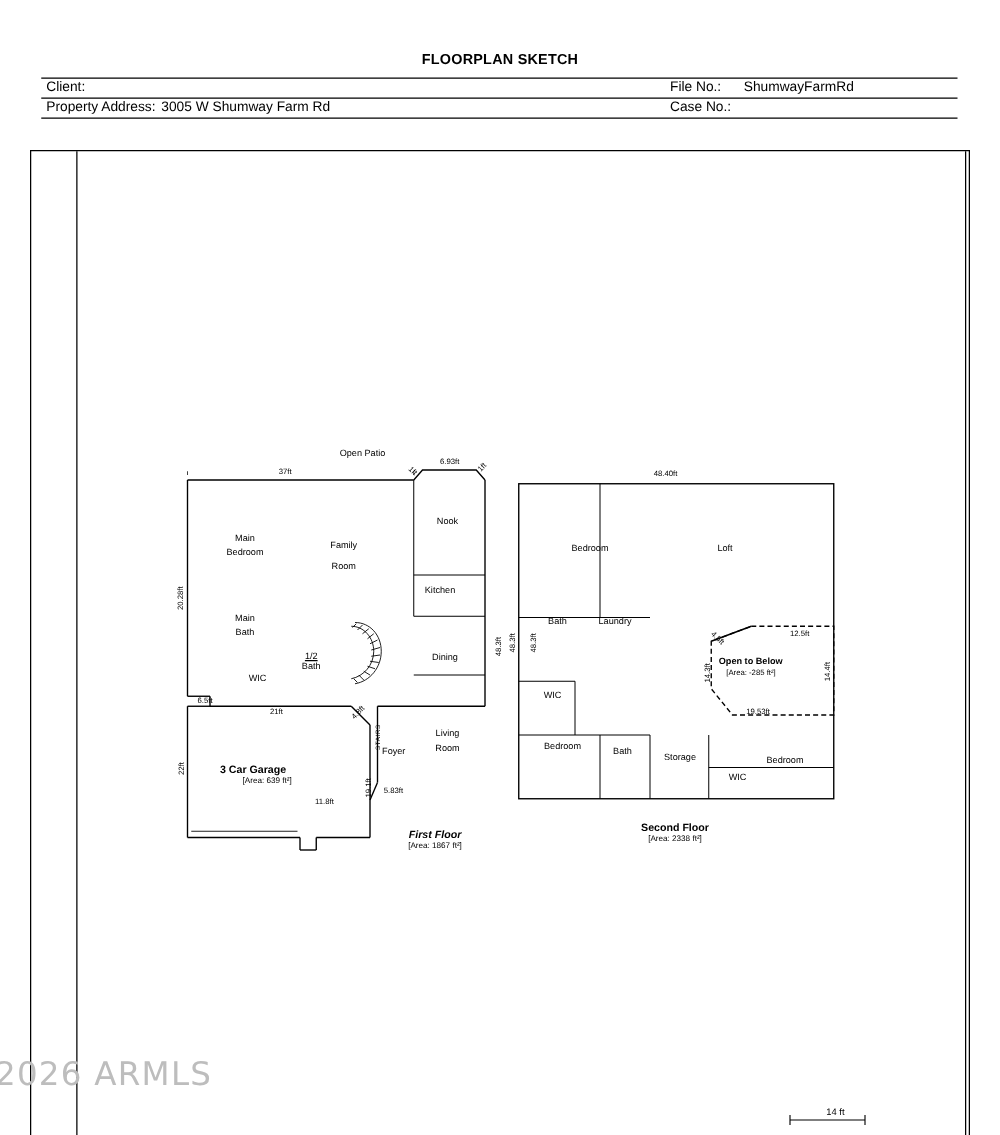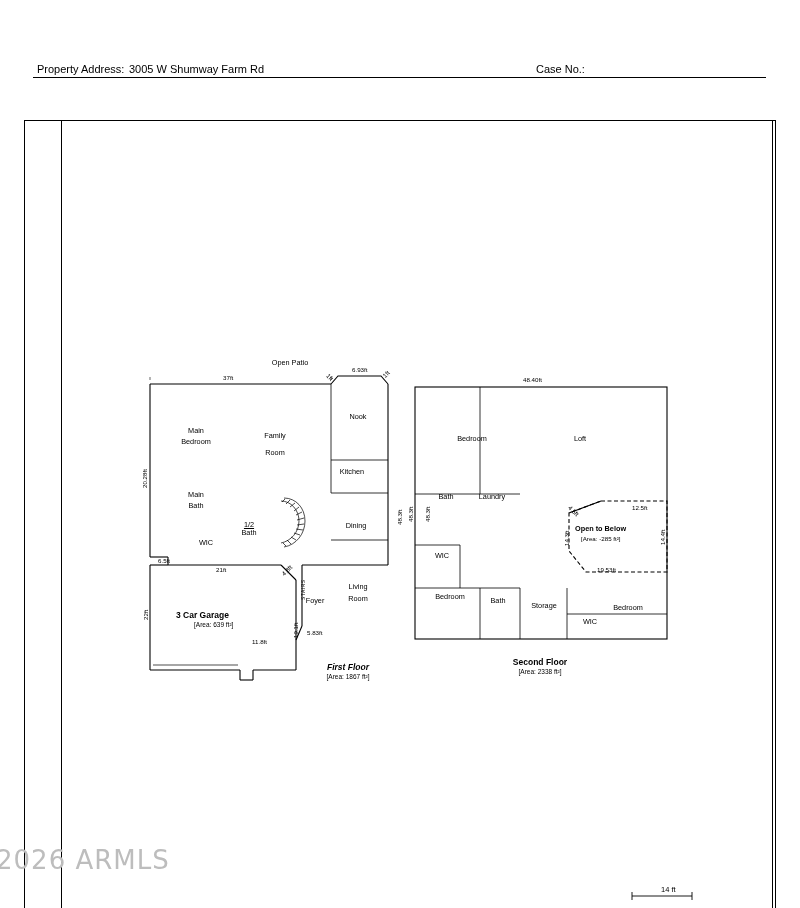--- a/index.html
+++ b/index.html
@@ -146,22 +146,29 @@
     position: absolute;
     left: 661px; top: 885px;
     font-size: 7.5px;
   }
 </style>
 </head>
 <body>
 
 <div class="page">
 
+  <div class="doc-title">FLOORPLAN SKETCH</div>
 
   <div class="header-block">
+    <div class="hdr-row first">
+      <span class="hdr-cell hdr-label" style="left:4px;">Client:</span>
+      <span class="hdr-cell hdr-value" style="left:60px;"></span>
+      <span class="hdr-cell hdr-label" style="left:503px;">File No.:</span>
+      <span class="hdr-cell hdr-value" style="left:562px;">ShumwayFarmRd</span>
+    </div>
     <div class="hdr-row">
       <span class="hdr-cell hdr-label" style="left:4px;">Property Address:</span>
       <span class="hdr-cell hdr-value" style="left:96px;">3005 W Shumway Farm Rd</span>
       <span class="hdr-cell hdr-label" style="left:503px;text-align:center;">Case No.:</span>
       <span class="hdr-cell hdr-value" style="left:562px;"></span>
     </div>
   </div>
 
   <div class="sketch-frame">
     <div class="inner-left-line"></div>

